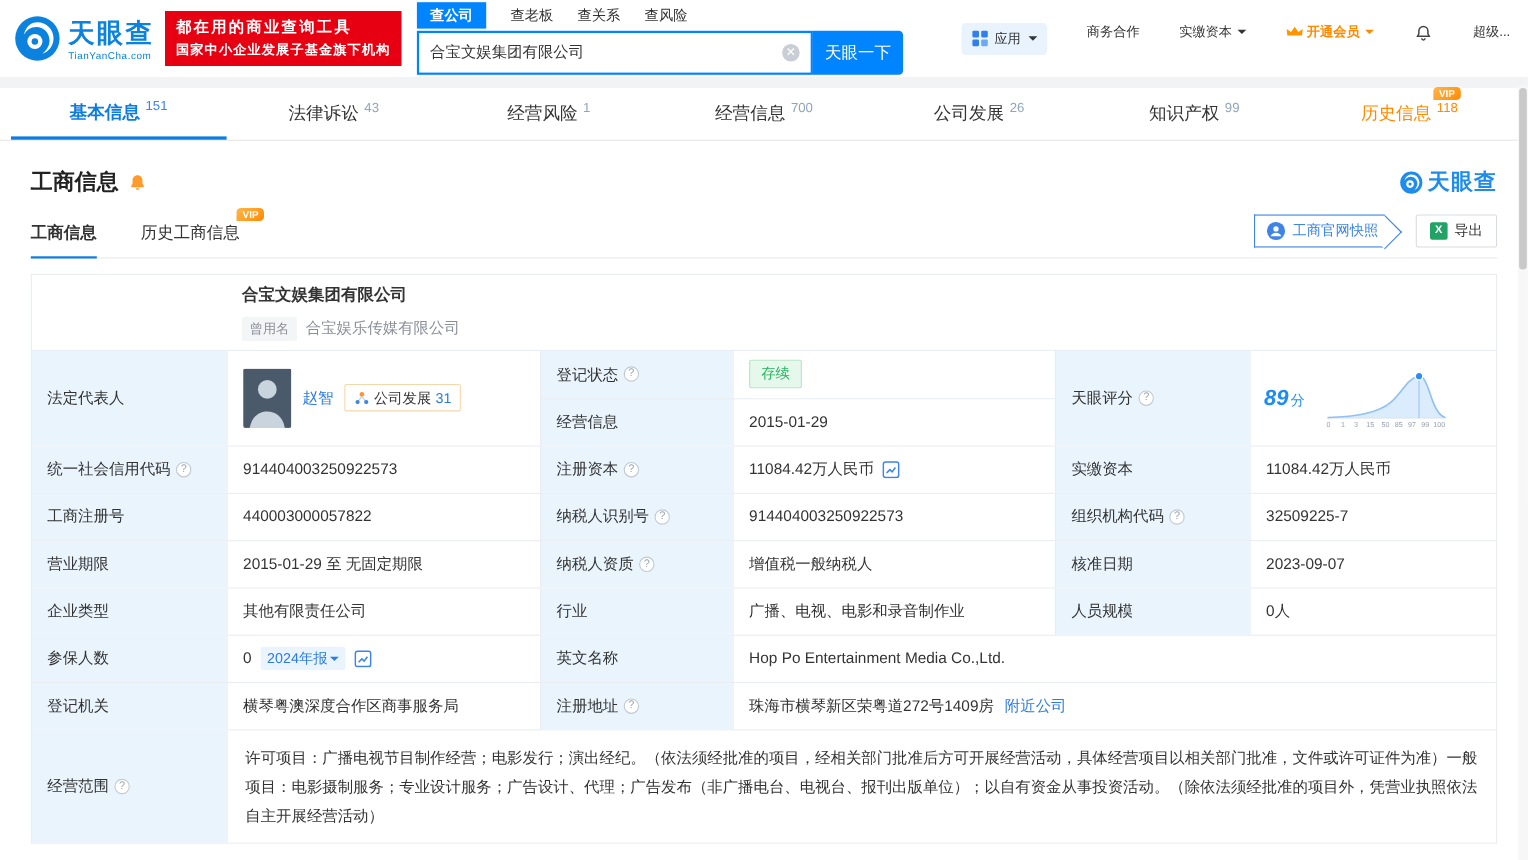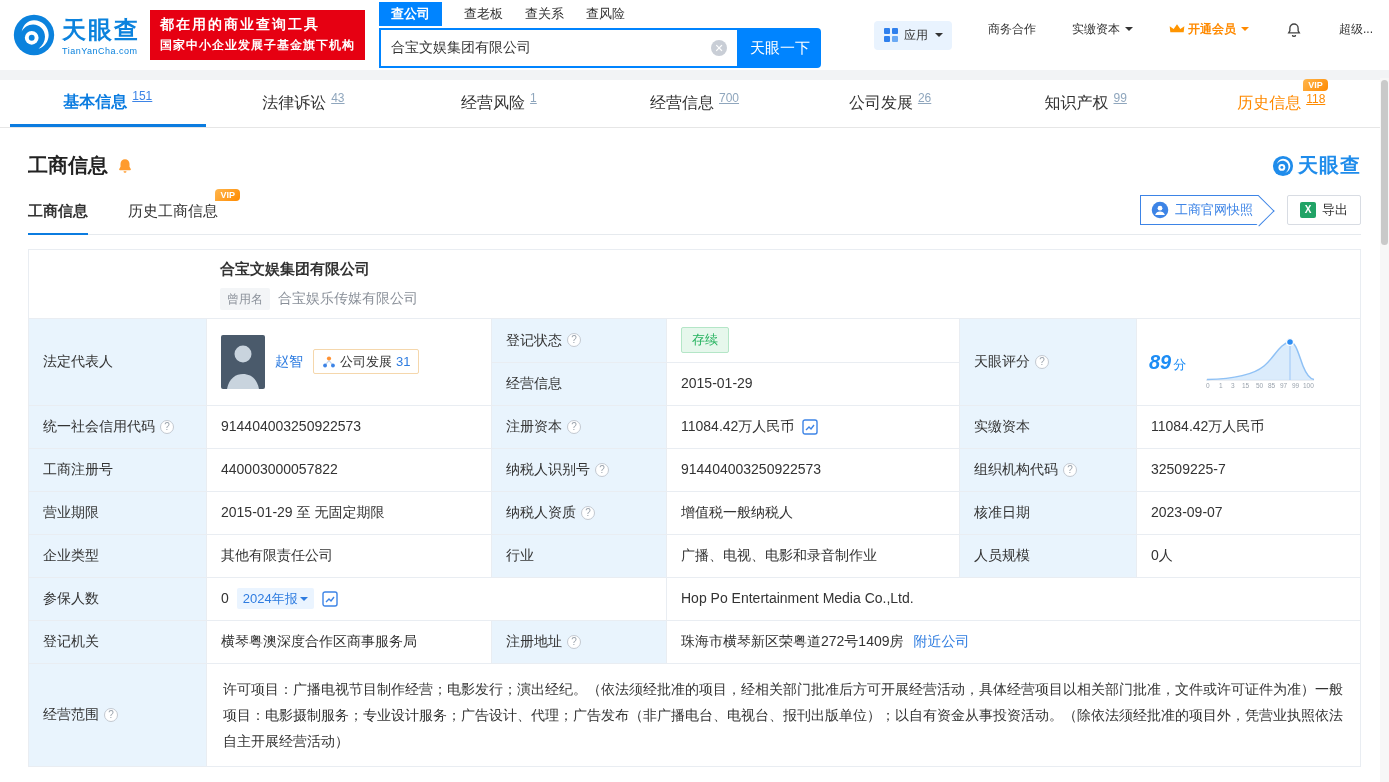--- a/index.html
+++ b/index.html
@@ -31,21 +31,21 @@
   .caret { display:inline-block; width:0; height:0; border:4px solid transparent; border-top-color:currentColor; margin-left:2px; transform:translateY(2px); }
   .icon16 { width:16px; height:16px; display:inline-block; }
   .icon18 { width:18px; height:18px; display:inline-block; }
 
   .gray-strip { height:10px; background:#f2f3f5; }
 
   
   .main-tabs { display:flex; height:48px; border-bottom:1px solid #e6e6e6; padding:0 10px; background:#fff; }
   .mtab { flex:1; display:flex; align-items:center; justify-content:center; font-size:16px; color:#333; cursor:pointer; position:relative; }
   .mtab.active { color:#0b7ce0; font-weight:bold; border-bottom:3px solid #0b7ce0; }
-  .mtab .cnt { font-size:12px; color:#8fa6bd; margin-left:5px; position:relative; top:-6px; font-weight:normal;text-decoration:underline; }
+  .mtab .cnt { font-size:12px; color:#8fa6bd; margin-left:5px; position:relative; top:-6px; font-weight:normal; }
   .mtab.active .cnt { color:#3d84e6; }
   .mtab.vip-tab { color:#ff8a00; }
   .mtab.vip-tab .cnt { color:#ff8a00; }
   .cnt-wrap { position:relative; }
   .vip-tag { background:linear-gradient(135deg,#ffb64d,#ff8a00); color:#fff; font-size:9px; font-weight:bold; padding:1px 5px; border-radius:4px 4px 4px 0; }
   .cnt-wrap .vip-tag { position:absolute; top:-16px; left:2px; }
 
   
   .section-head { margin:24px 28px 0; display:flex; align-items:center; }
   .section-head h2 { font-size:20px; font-weight:bold; color:#222; }
@@ -422,20 +422,23 @@
           <span>2024年报</span>
           <span class="caret"></span>
         </span>
         <span class="trend-ic">
           <svg width="16" height="16" viewBox="0 0 16 16">
               <rect x="1" y="1" width="14" height="14" rx="2" fill="none" stroke="#3d84e6" stroke-width="1.4"></rect>
               <path d="M4 11l3-3 2 2 3-4" stroke="#3d84e6" stroke-width="1.4" fill="none"></path>
             </svg>
         </span>
       </div>
+      <div class="tcell tlabel">
+        <span>英文名称</span>
+      </div>
       <div class="tcell span3">
           <span>Hop Po Entertainment Media Co.,Ltd.</span>
         </div>
     </div>
 
     <div class="trow">
       <div class="tcell tlabel">
         <span>登记机关</span>
       </div>
       <div class="tcell">

